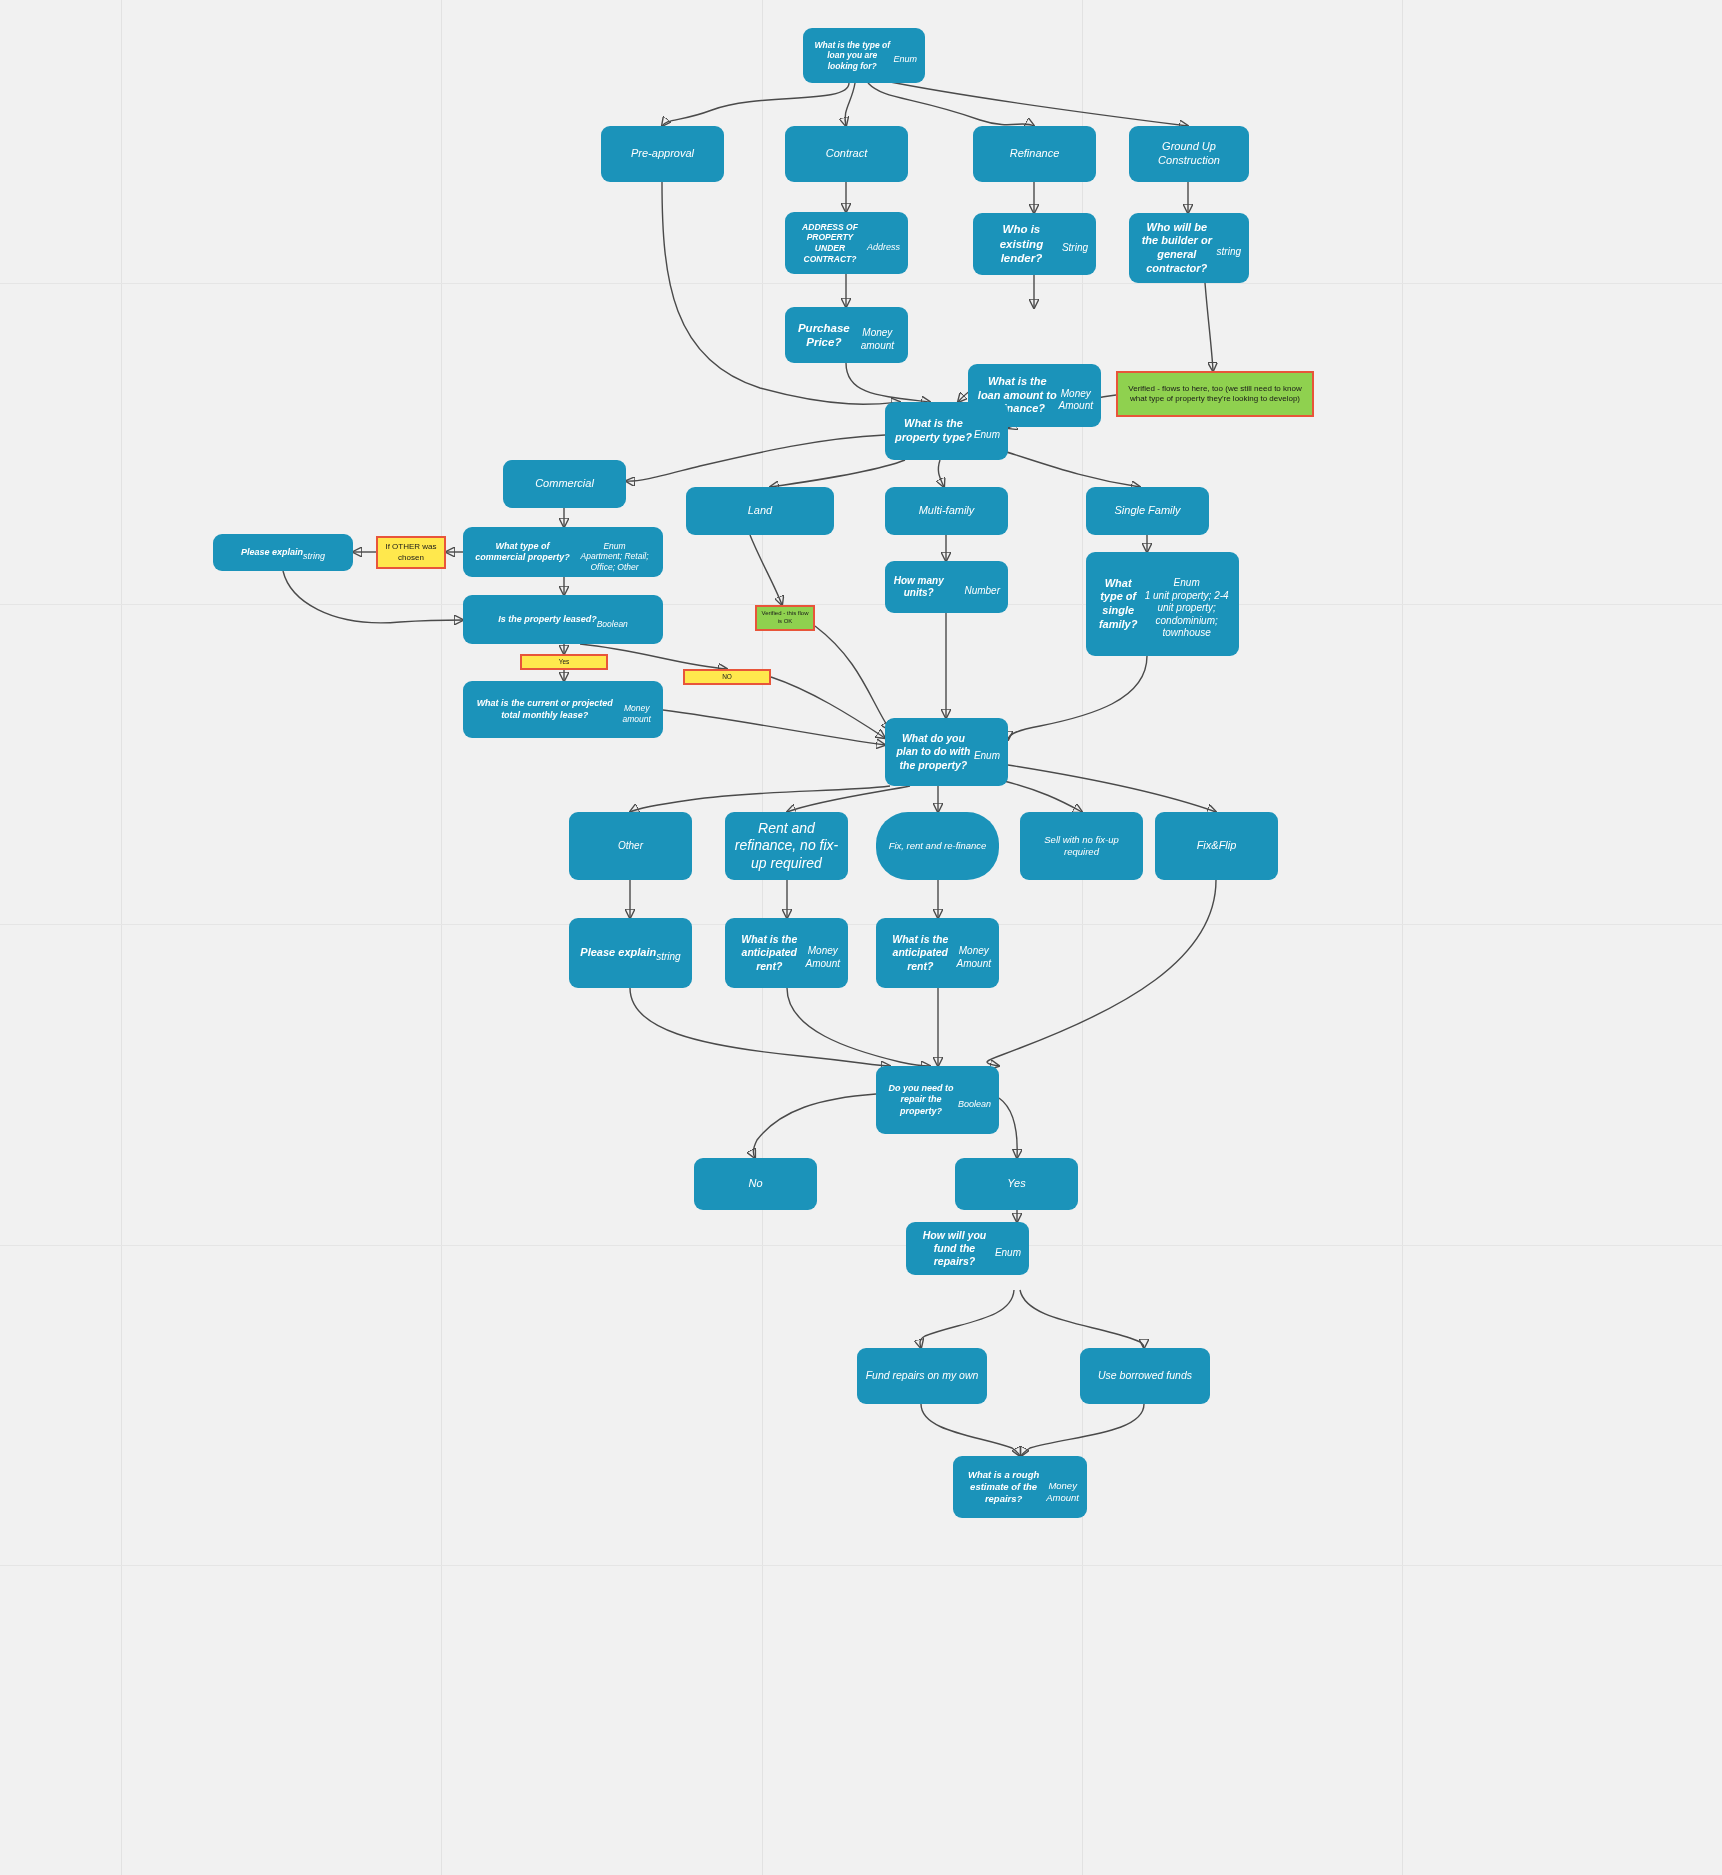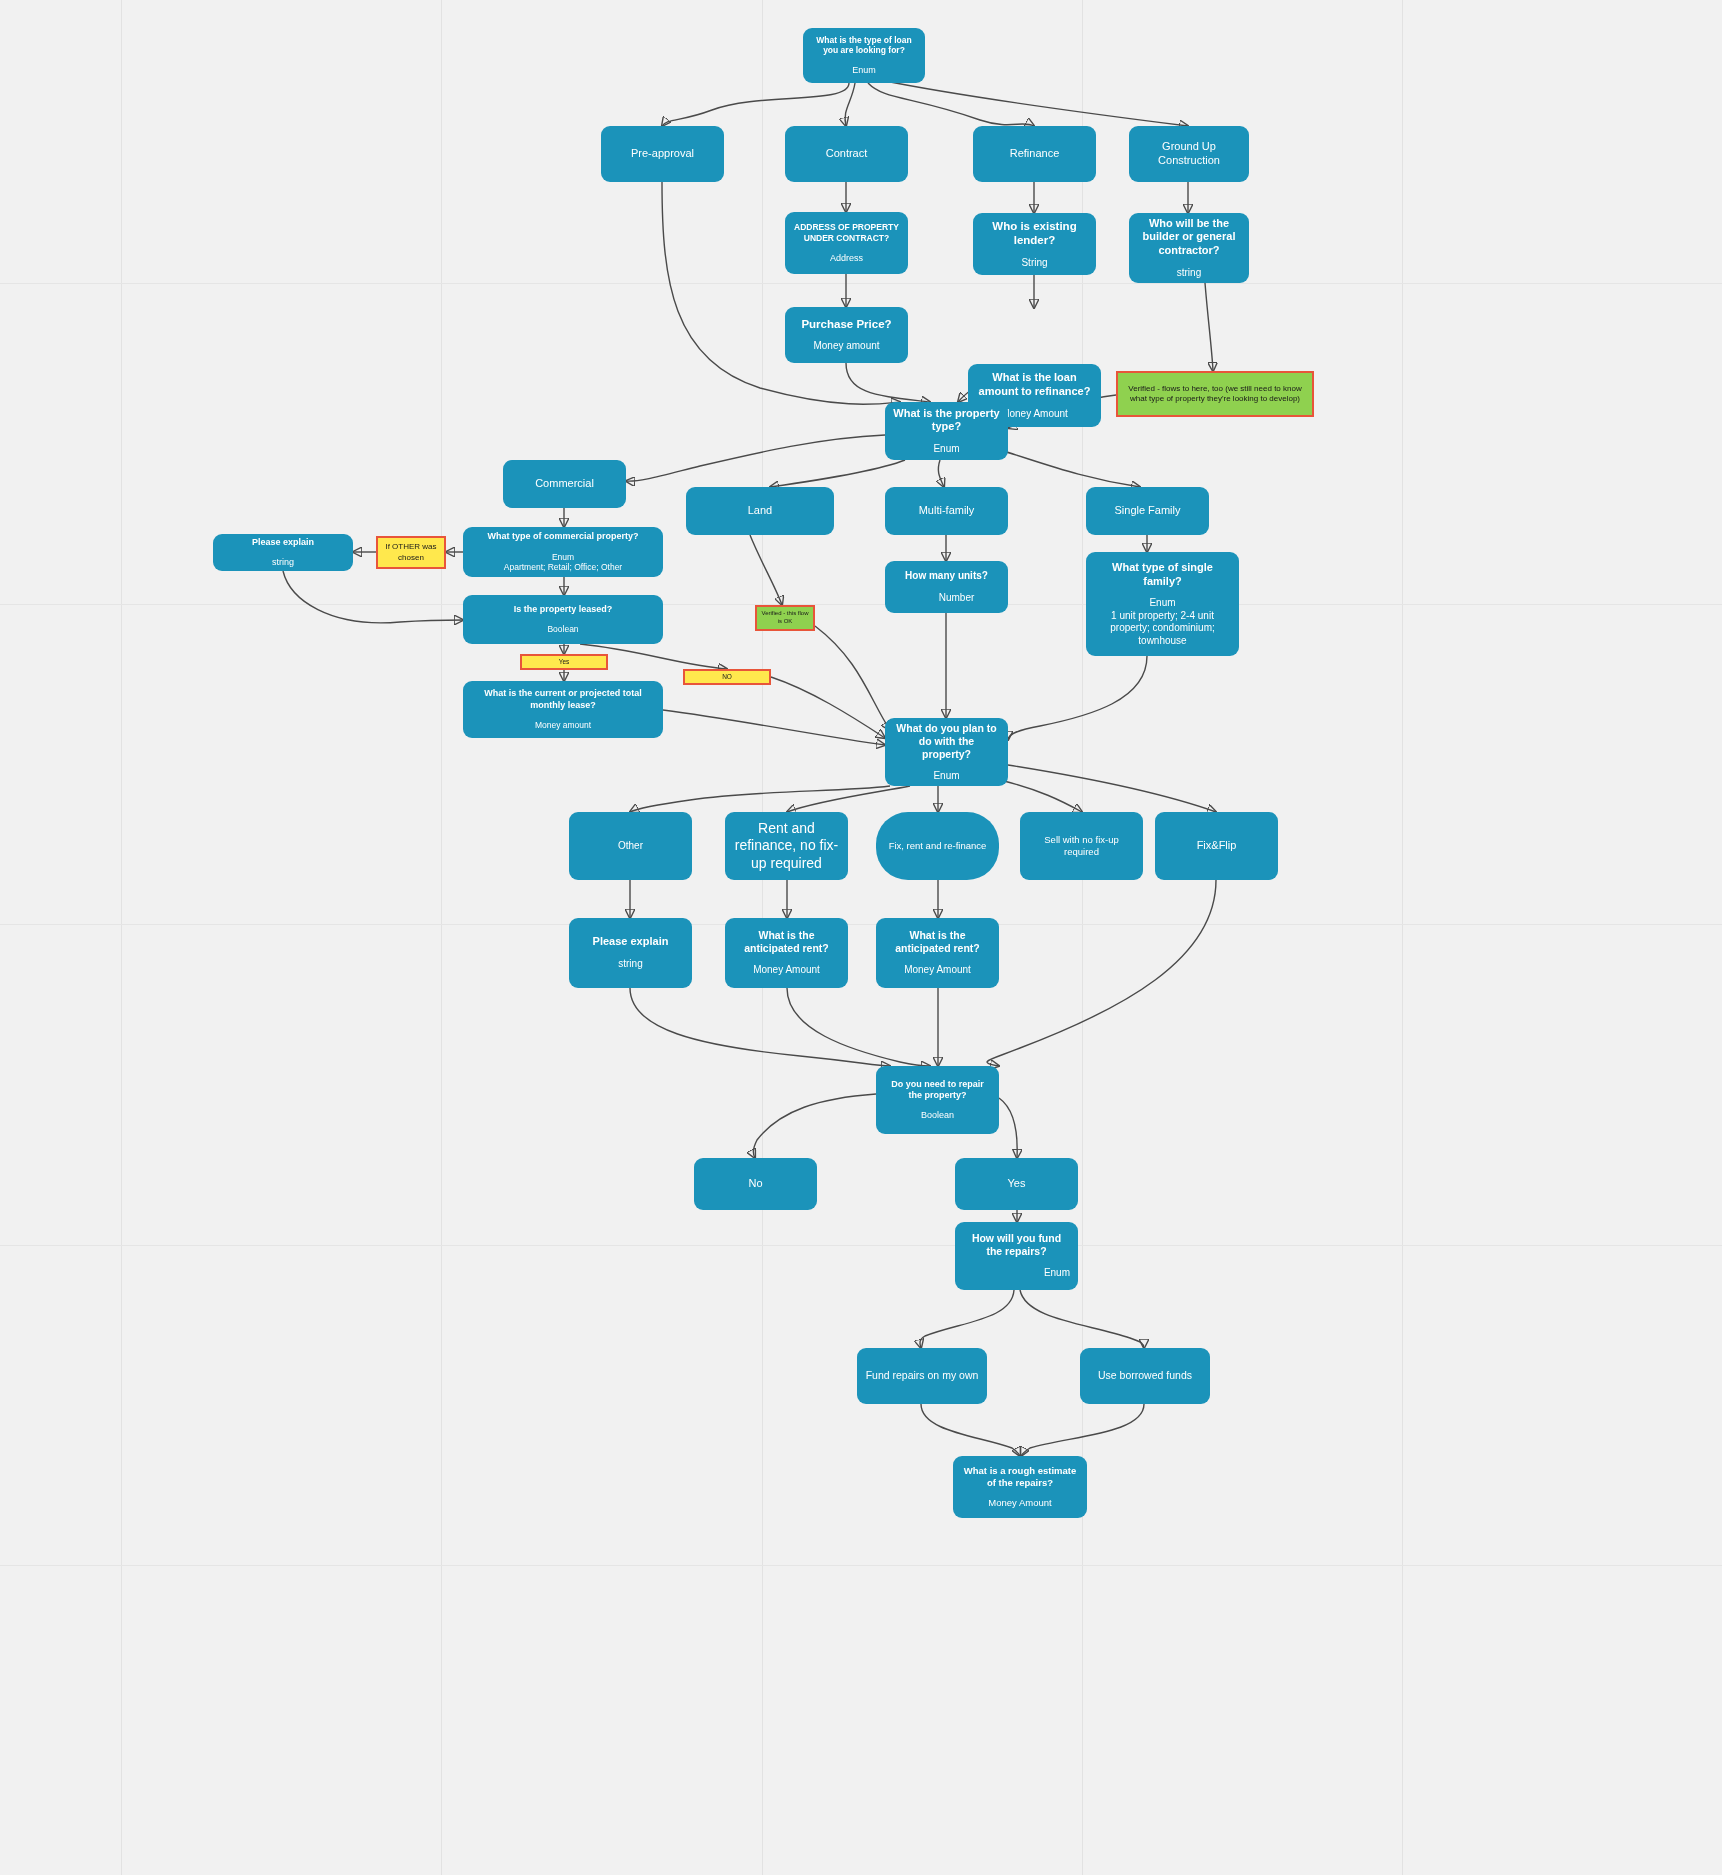--- a/index.html
+++ b/index.html
@@ -20,25 +20,26 @@
 
   svg.edges{position:absolute;left:0;top:0;width:1722px;height:1875px;overflow:visible;}
   svg.edges path{fill:none;stroke:#4a4a4a;stroke-width:1.4;}
 
   .node{
     position:absolute;
     background:#1b93ba;
     color:#ffffff;
     border-radius:9px;
     box-sizing:border-box;
-    display:flex;flex-direction:column;
+    display:flex;
     align-items:center;justify-content:center;
     text-align:center;
     padding:6px 8px;
     line-height:1.25;
+    font-style:italic;
   }
   .node .t{font-weight:bold;}
   .node .sub{font-weight:normal;margin-top:9px;}
   .node.plain .t{font-weight:normal;}
 
   .note{
     position:absolute;
     box-sizing:border-box;
     display:flex;align-items:center;justify-content:center;
     text-align:center;
@@ -250,21 +251,21 @@
       <div class="node" style="left: 876px; top: 1066px; width: 123px; height: 68px; background: rgb(27, 147, 186); color: rgb(255, 255, 255);">
         <div class="t" style="font-size: 9px;">Do you need to repair the property?</div>
         <div class="sub" style="font-size: 9px;">Boolean</div>
       </div>
       <div class="node plain" style="left: 694px; top: 1158px; width: 123px; height: 52px; background: rgb(27, 147, 186); color: rgb(255, 255, 255);">
         <div class="t" style="font-size: 11px;">No</div>
       </div>
       <div class="node plain" style="left: 955px; top: 1158px; width: 123px; height: 52px; background: rgb(27, 147, 186); color: rgb(255, 255, 255);">
         <div class="t" style="font-size: 11px;">Yes</div>
       </div>
-      <div class="node" style="left: 955px; top: 1222px; width: 123px; height: 68px; background: rgb(27, 147, 186); color: rgb(255, 255, 255); align-items: flex-end;">
+      <div class="node" style="left: 906px; top: 1222px; width: 123px; height: 53px; background: rgb(27, 147, 186); color: rgb(255, 255, 255);">
         <div class="t" style="font-size: 10.5px;">How will you fund the repairs?</div>
         <div class="sub" style="font-size: 10px;">Enum</div>
       </div>
       <div class="node plain" style="left: 857px; top: 1348px; width: 130px; height: 56px; background: rgb(27, 147, 186); color: rgb(255, 255, 255);">
         <div class="t" style="font-size: 10.5px;">Fund repairs on my own</div>
       </div>
       <div class="node plain" style="left: 1080px; top: 1348px; width: 130px; height: 56px; background: rgb(27, 147, 186); color: rgb(255, 255, 255);">
         <div class="t" style="font-size: 10.5px;">Use borrowed funds</div>
       </div>
       <div class="node" style="left: 953px; top: 1456px; width: 134px; height: 62px; background: rgb(27, 147, 186); color: rgb(255, 255, 255);">

